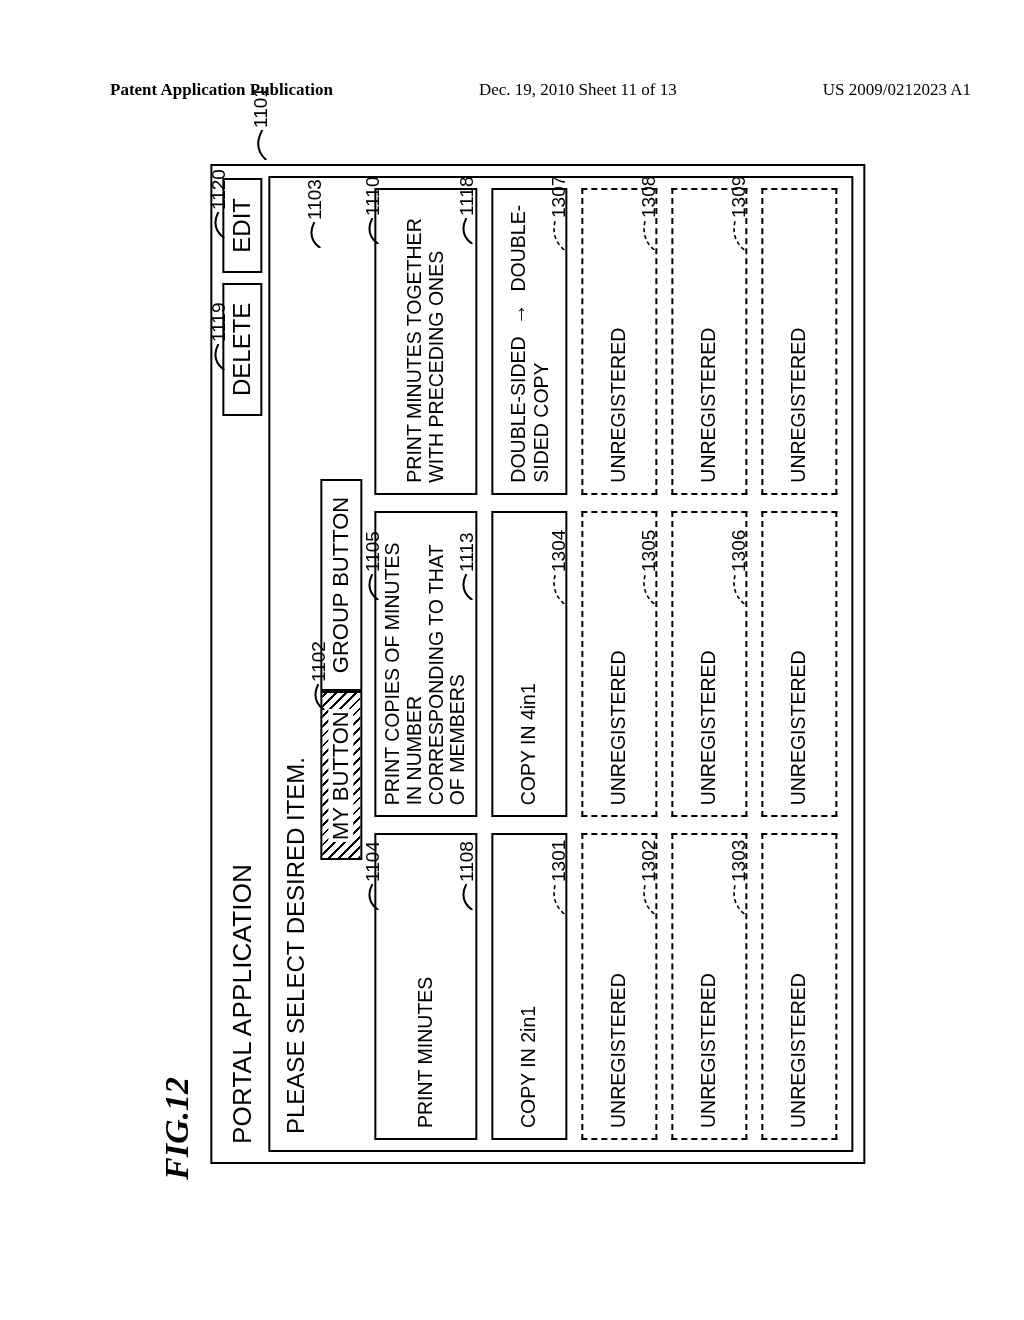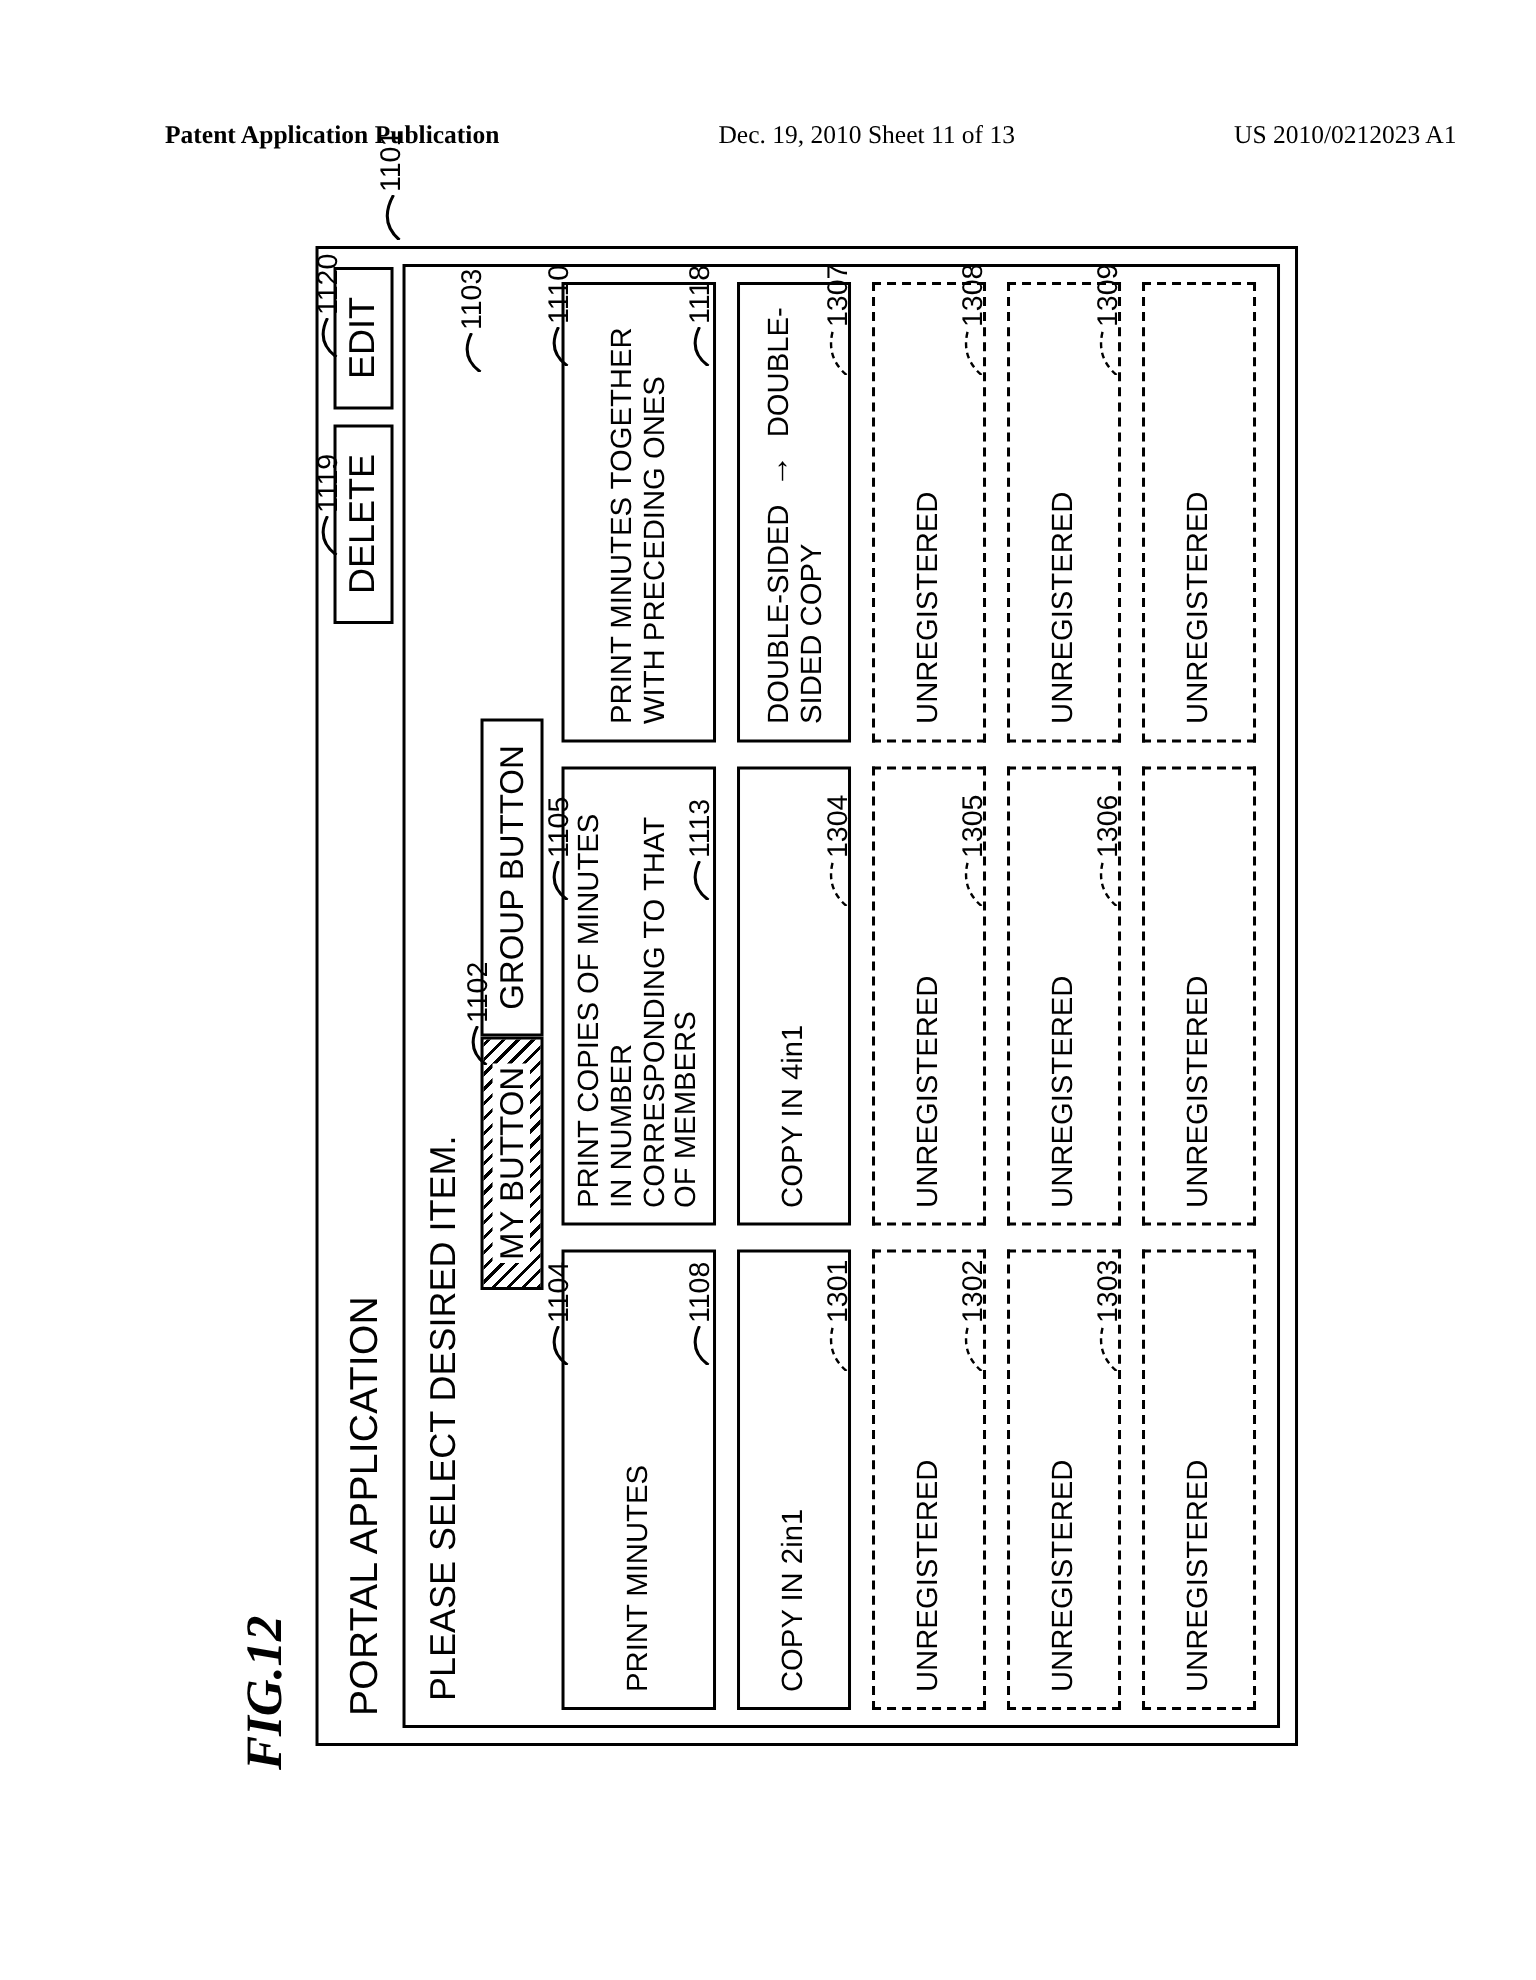--- a/index.html
+++ b/index.html
@@ -114,21 +114,21 @@
       pointer-events: none;
     }
     .co svg { display: block; }
   </style>
 </head>
 <body>
 
 <div class="header">
   <div class="left">Patent Application Publication</div>
   <div>Dec. 19, 2010  Sheet 11 of 13</div>
-  <div>US 2010/0212023 A1</div>
+  <div>US 2009/0212023 A1</div>
 </div>
 
 <div class="fig-wrap">
   <div class="fig-label">FIG.12</div>
 
   <div class="callout-area">
 
     <div class="screen-outer">
       <div class="title-row">
         <div class="title-text">PORTAL APPLICATION</div>

